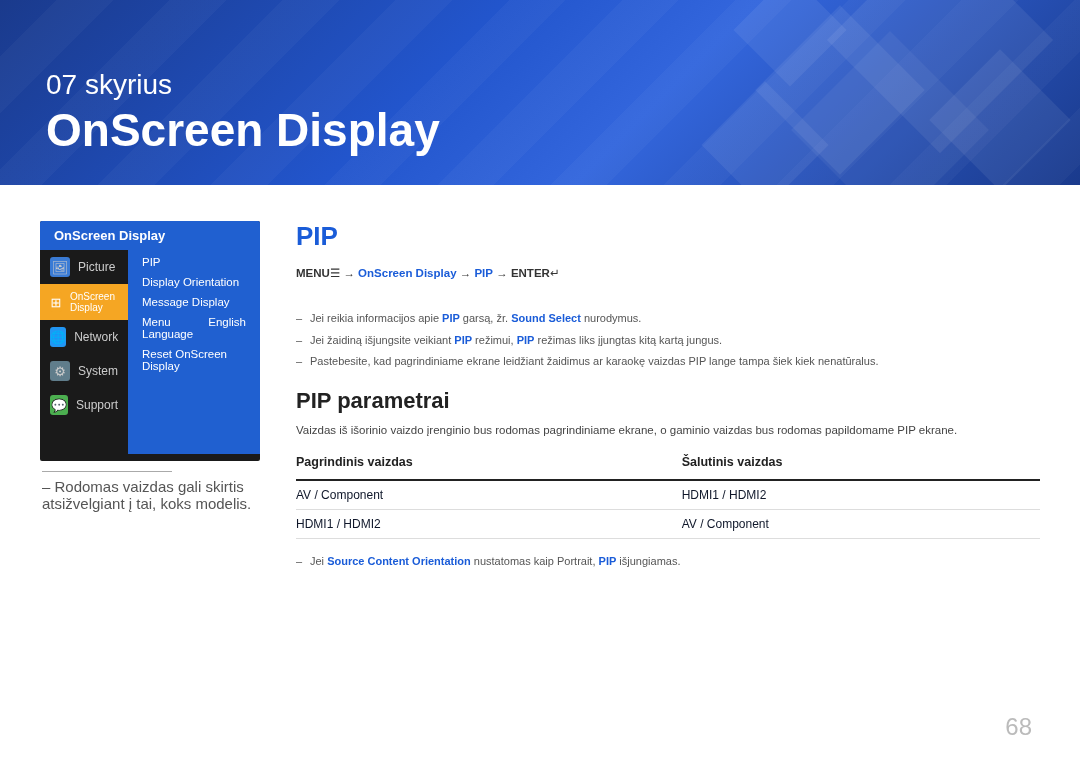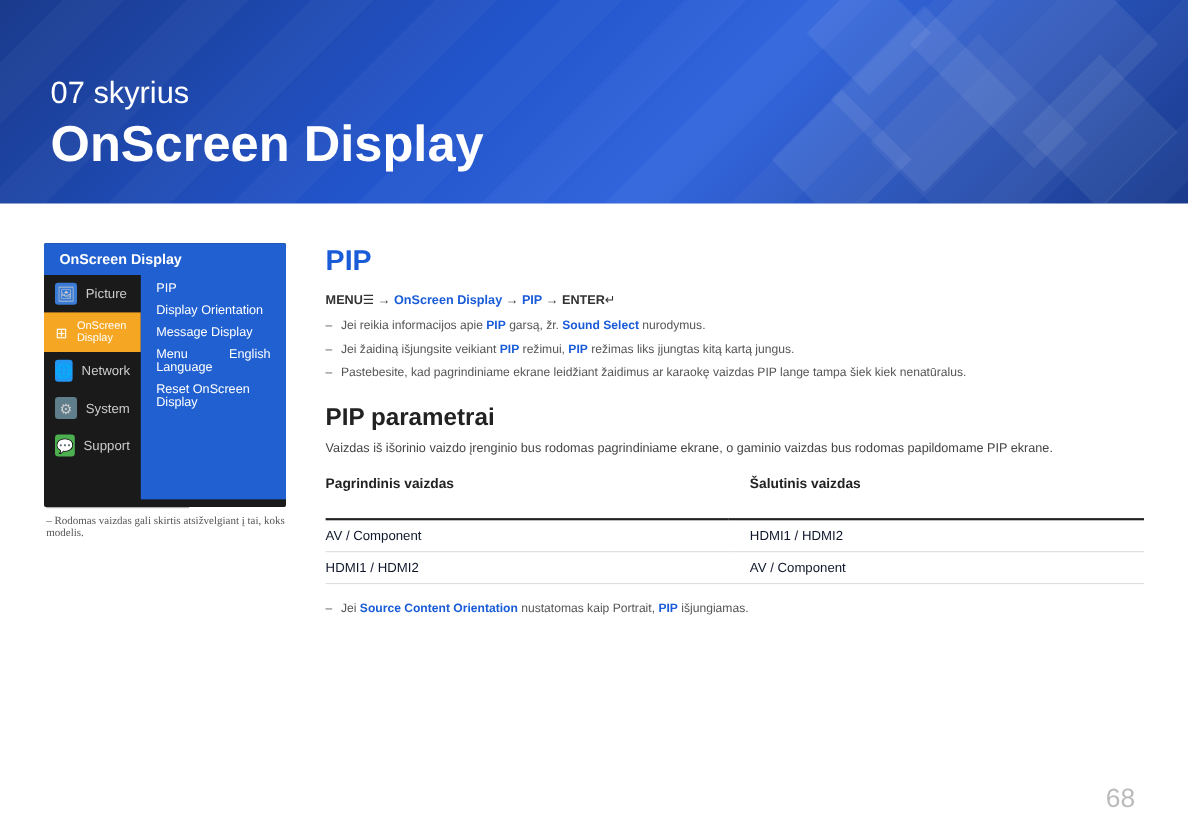--- a/index.html
+++ b/index.html
@@ -140,25 +140,25 @@
       background: #1a1a1a;
     }
     .tv-submenu-col {
       flex: 1;
       background: #2060d0;
       padding-top: 2px;
     }
 
     
     .menu-footnote {
-      font-size: 10px;
+      margin-top: 10px;
+      font-size: 15px;
       color: #555;
       width: 220px;
       padding-left: 2px;
-      font-family: Liberation Serif, serif;
     }
     .menu-footnote-line {
       width: 130px;
       height: 1px;
       background: #aaa;
       margin-bottom: 6px;
     }
 
     
     .main-content {
@@ -167,21 +167,21 @@
     }
     .pip-title {
       font-size: 26px;
       font-weight: 700;
       color: #1a5cd8;
       margin-bottom: 12px;
     }
     .menu-path {
       font-size: 11.5px;
       color: #333;
-      margin-bottom: 6px;
+      margin-bottom: 28px;
       line-height: 1.6;
     }
     .menu-path .highlight {
       color: #1a5cd8;
       font-weight: 700;
     }
     .menu-path .bold {
       font-weight: 700;
     }
     .bullet-points {
@@ -219,21 +219,21 @@
     .pip-table {
       width: 100%;
       border-collapse: collapse;
       margin-bottom: 14px;
     }
     .pip-table th {
       font-size: 12.5px;
       font-weight: 700;
       color: #222;
       text-align: left;
-      padding-bottom: 24px;
+      padding-bottom: 10px;
       border-bottom: 2px solid #222;
     }
     .pip-table td {
       font-size: 12px;
       padding: 7px 0;
       border-bottom: 1px solid #ddd;
     }
     .pip-table td.blue {
       color: #0f172a;
       font-weight: 400;

